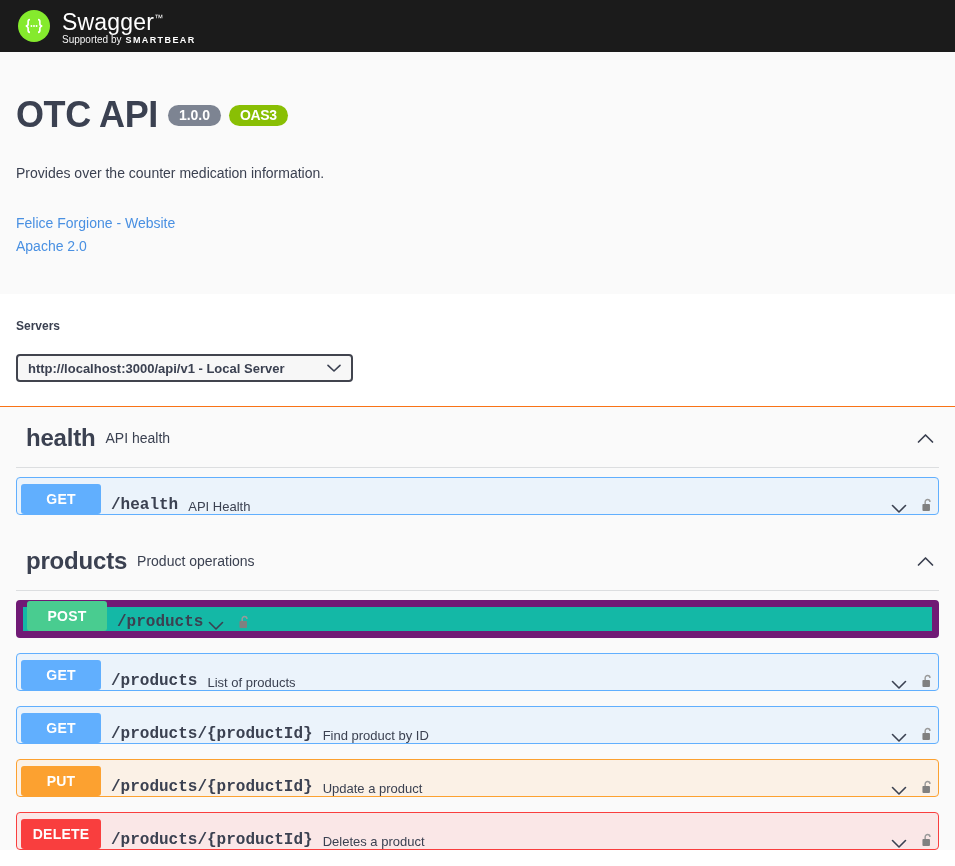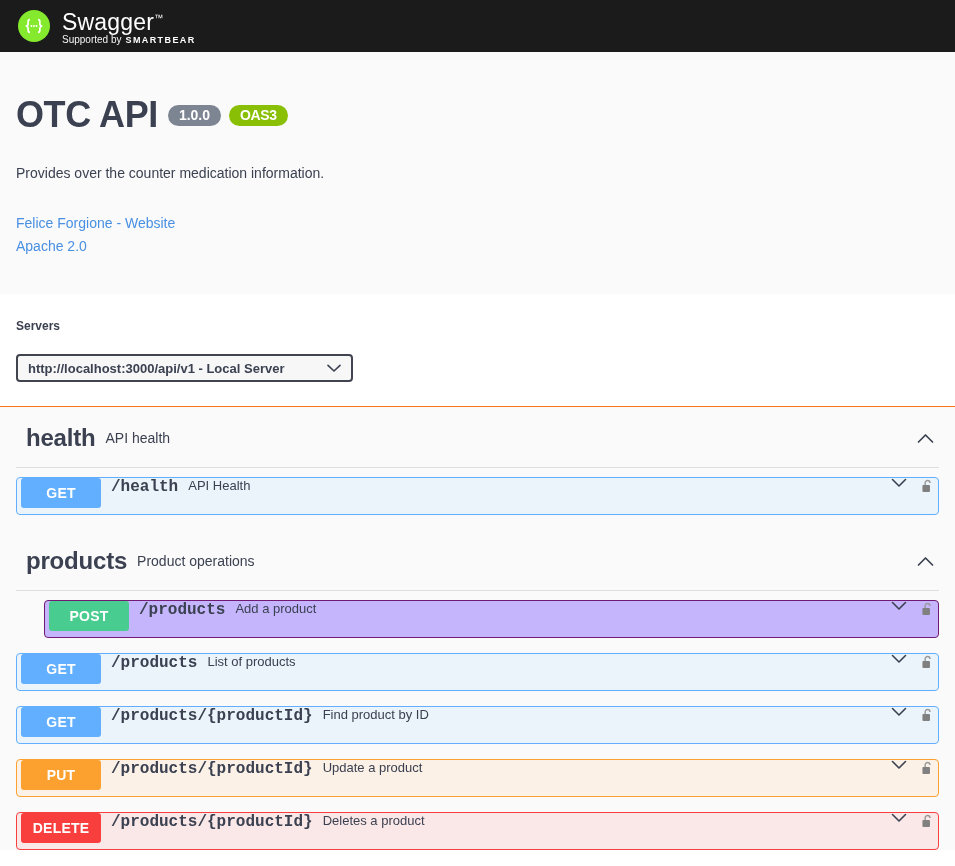--- a/index.html
+++ b/index.html
@@ -222,21 +222,21 @@
     display: flex;
     align-items: center;
     justify-content: center;
     cursor: pointer;
   }
 
   
   .op-list { padding-top: 9px; }
   .op-row {
     display: flex;
-    align-items: flex-start;
+    align-items: flex-end;
     height: 38px;
     border-radius: 4px;
     margin-bottom: 15px;
     box-sizing: border-box;
     cursor: pointer;
     padding-right: 0;
   }
   .op-method {
     width: 80px;
     min-width: 80px;
@@ -283,21 +283,21 @@
     cursor: pointer;
   }
 
   
   .m-get    { background: #61affe; }
   .m-post   { background: #49cc90; }
   .m-put    { background: #fca130; }
   .m-delete { background: #f93e3e; }
 
   .r-get    { background: #ebf3fb; border: 1px solid #61affe; }
-  .r-post   { background: #c4b5fd; border: 1px solid #701a75; margin-left: 28px; }
+  .r-post   { background: #14b8a6; border: 7px solid #701a75; }
   .r-put    { background: #fbf1e6; border: 1px solid #fca130; }
   .r-delete { background: #fae7e7; border: 1px solid #f93e3e; }
 </style>
 </head>
 <body>
 
 <div class="topbar">
   <div class="logo-wrap">
     <span class="logo-mark">
       <svg width="22" height="22" viewBox="0 0 24 24" aria-hidden="true">
@@ -388,21 +388,20 @@
           <path d="M1.5 9 L8.5 2 L15.5 9" fill="none" stroke="#3b4151" stroke-width="1.7" stroke-linecap="round" stroke-linejoin="round"></path>
         </svg>
       </span>
     </div>
 
     <div class="op-list">
 
       <div class="op-row r-post">
         <span class="op-method m-post">POST</span>
         <span class="op-path">/products</span>
-        <span class="op-summary">Add a product</span>
         <span class="op-chevron">
           <svg width="16" height="10" viewBox="0 0 16 10" aria-hidden="true">
             <path d="M1.5 1.5 L8 8 L14.5 1.5" fill="none" stroke="#3b4151" stroke-width="1.6" stroke-linecap="round" stroke-linejoin="round"></path>
           </svg>
         </span>
         <span class="op-lock">
           <svg width="13" height="17" viewBox="0 0 20 24" aria-hidden="true">
             <path d="M6.4 9.5V6.6a3.7 3.7 0 0 1 7.4 0" fill="none" stroke="#9a9a9a" stroke-width="2.2"></path>
             <rect x="2.2" y="9.5" width="11.6" height="11" rx="1.5" fill="#808080"></rect>
           </svg>

